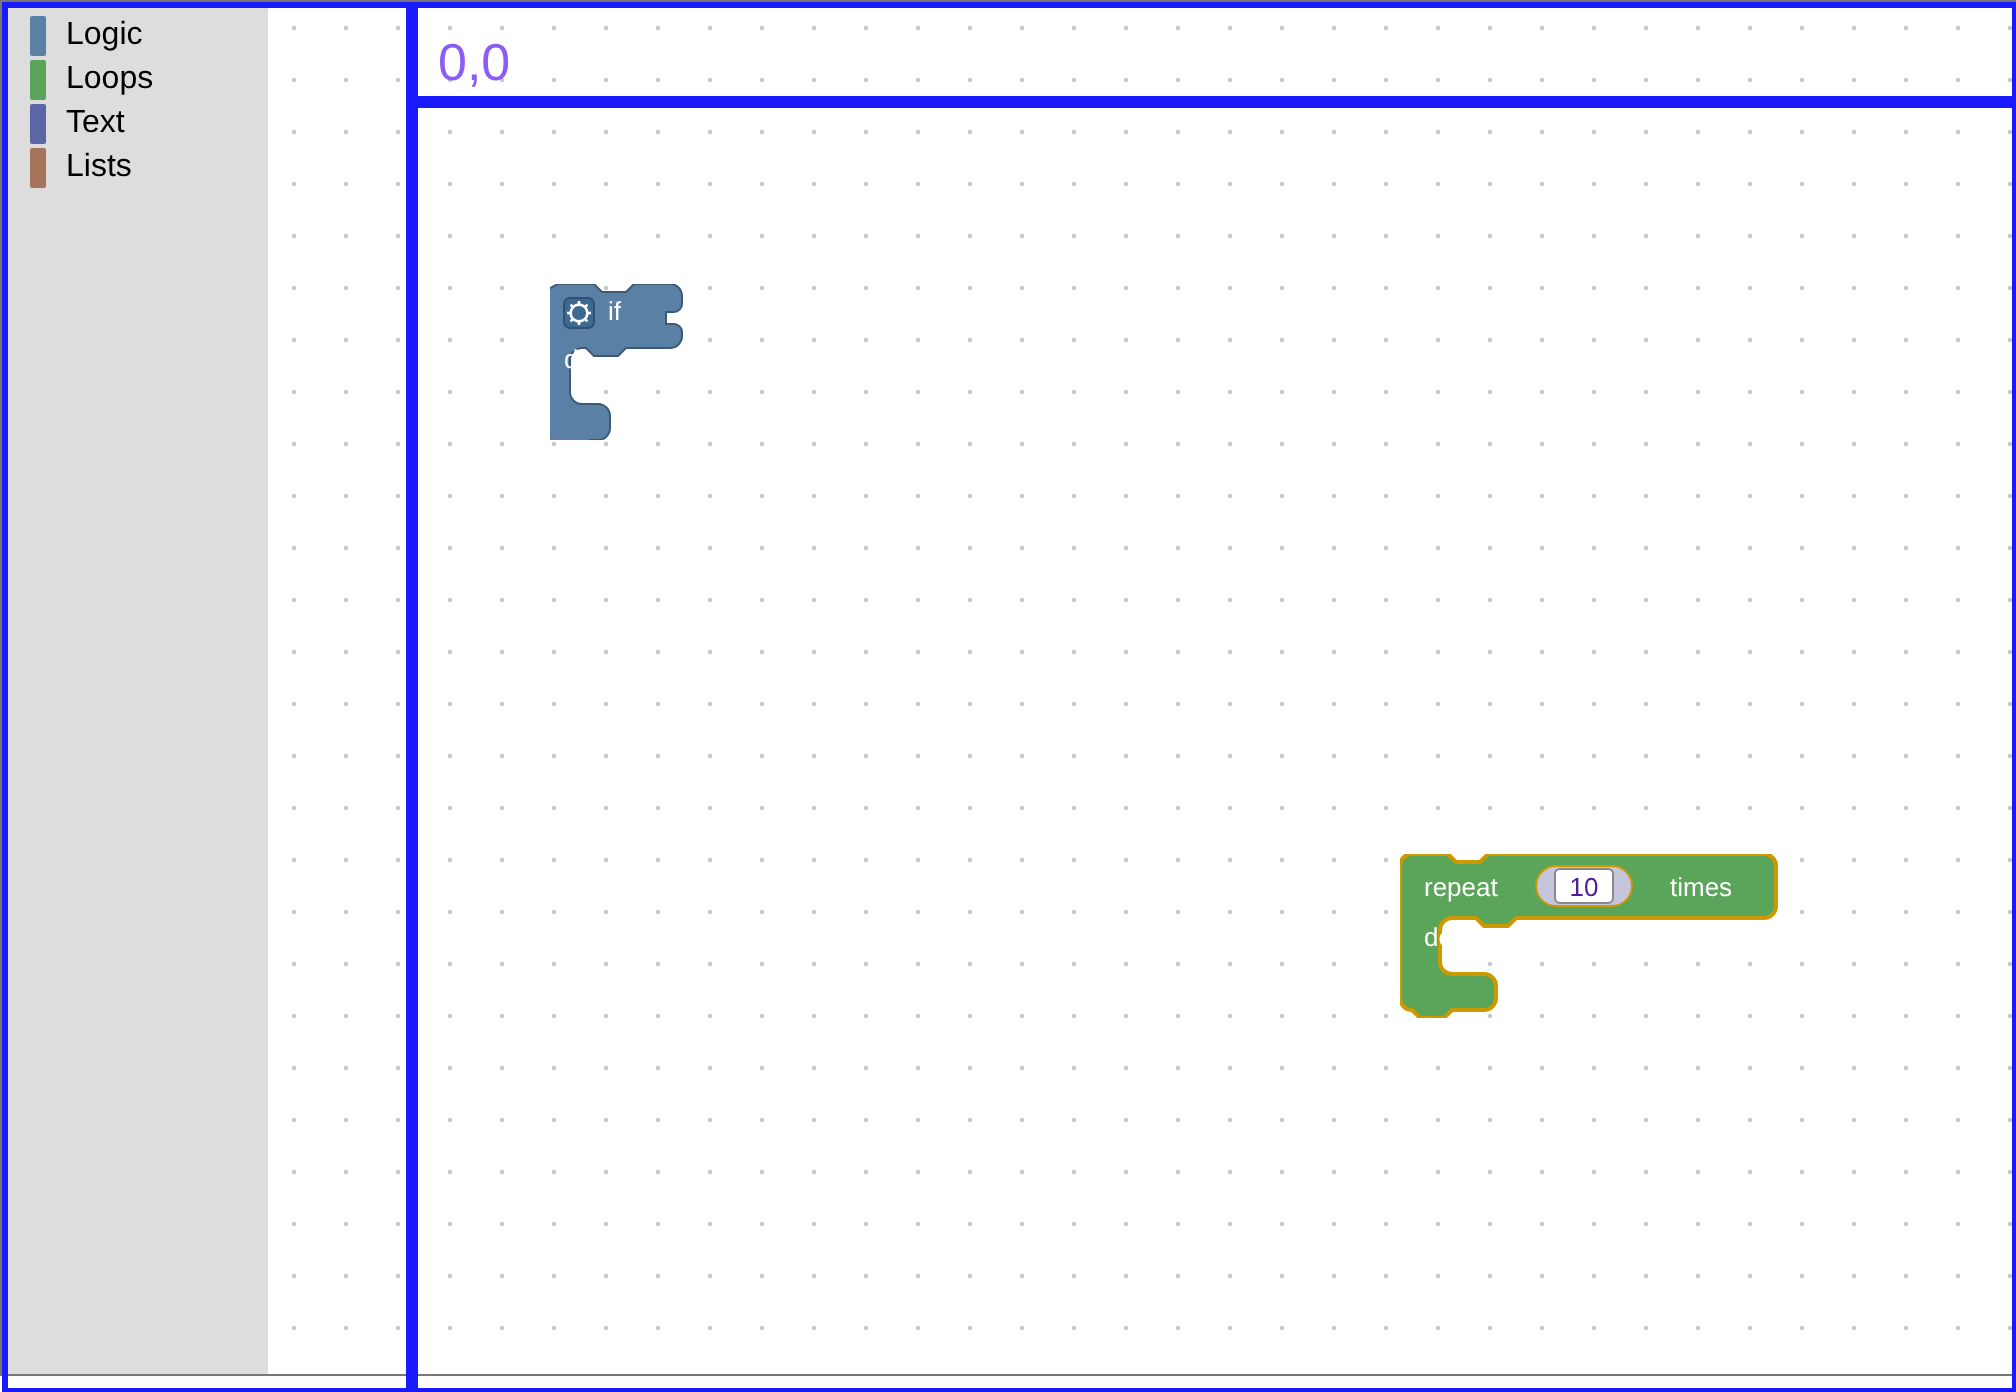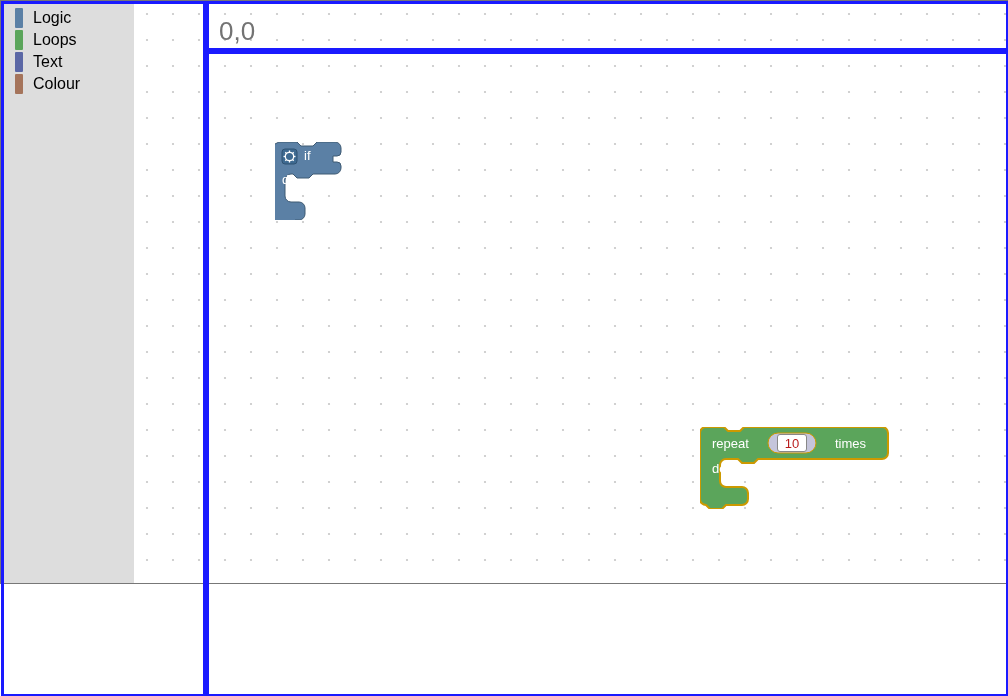--- a/index.html
+++ b/index.html
@@ -7,21 +7,21 @@
     padding: 0;
     width: 1008px;
     height: 696px;
     font-family: -apple-system, BlinkMacSystemFont, "Segoe UI", Helvetica, Arial, sans-serif;
     background: #fff;
     overflow: hidden;
   }
   .app {
     position: relative;
     width: 1008px;
-    height: 584px;
+    height: 688px;
     box-sizing: border-box;
     border: 1px solid #777;
   }
   
   .toolbox {
     position: absolute;
     left: 0;
     top: 0;
     width: 133px;
     height: 100%;
@@ -71,42 +71,42 @@
     pointer-events: none;
   }
   .ov-rect {
     position: absolute;
     box-sizing: border-box;
     border: 3px solid #1a1aff;
   }
   .ov-label {
     position: absolute;
     font-size: 26px;
-    color: #737373;
+    color: #8b5cf6;
     font-family: inherit;
   }
   
   .block {
     position: absolute;
     cursor: grab;
   }
   .block text, .block .bt {
     font-family: inherit;
     font-size: 13px;
     fill: #fff;
     user-select: none;
   }
   .repeat-num-box {
     position: absolute;
     background: #fff;
     border: 1px solid #888;
     border-radius: 3px;
     text-align: center;
     font-size: 13px;
-    color: #b91c1c;
+    color: #4c1d95;
     line-height: 18px;
     box-sizing: border-box;
   }
 </style>
 </head>
 <body>
 
 <div class="app">
 
   <div class="toolbox">
@@ -118,21 +118,21 @@
       <div class="tb-item">
         <span class="tb-swatch" style="background:#5ba55b"></span>
         <span>Loops</span>
       </div>
       <div class="tb-item">
         <span class="tb-swatch" style="background:#5b67a5"></span>
         <span>Text</span>
       </div>
       <div class="tb-item">
         <span class="tb-swatch" style="background:#a5745b"></span>
-        <span>Colour</span>
+        <span>Lists</span>
       </div>
     </div>
     <div class="tb-group">
     </div>
   </div>
 
   <div class="workspace">
     <svg class="grid">
       <defs>
         <pattern id="dots" x="0" y="0" width="26" height="26" patternUnits="userSpaceOnUse">

